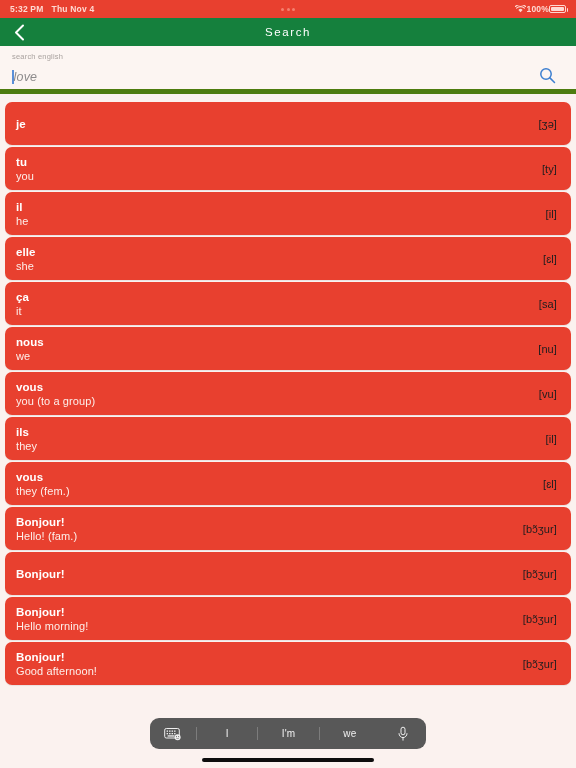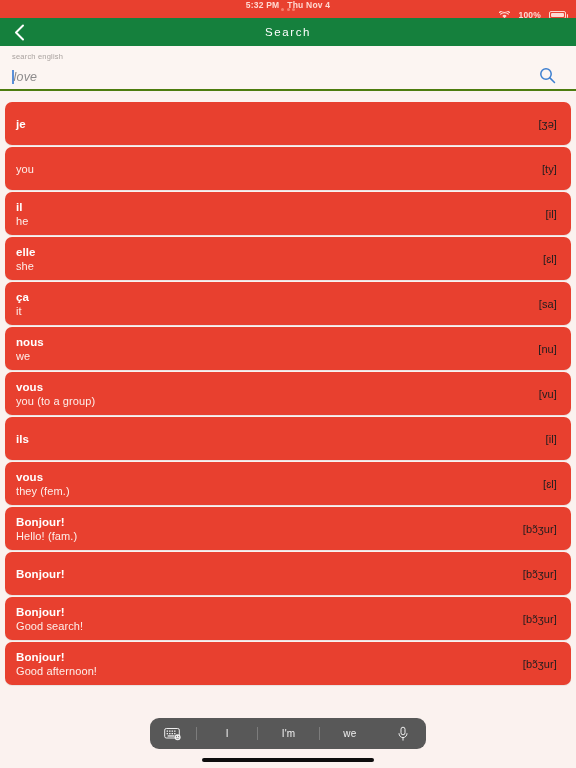--- a/index.html
+++ b/index.html
@@ -8,30 +8,30 @@
     background:#fbf2ef;
     font-family:"Liberation Sans","DejaVu Sans",sans-serif;
     overflow:hidden;
   }
   #app { position:relative; width:576px; height:768px; background:#fbf2ef; overflow:hidden; }
 
   
   .statusbar{
     position:relative; height:18px; background:#e8402f;
     display:flex; align-items:center; padding:0 10px; color:#ffd9d2;
-    font-size:8.5px; font-weight:bold; letter-spacing:.2px;flex-direction:column;
+    font-size:8.5px; font-weight:bold; letter-spacing:.2px;
   }
   .sb-left{ display:flex; align-items:center; gap:8px; }
   .sb-center{
     position:absolute; left:0; right:0; top:0; bottom:0;
     display:flex; align-items:center; justify-content:center; pointer-events:none;
   }
   .dots{ display:flex; gap:2.5px; }
   .dots i{ width:3px; height:3px; border-radius:50%; background:#f4806f; display:block; }
-  .sb-right{ margin-left:auto; display:flex; align-items:center; gap:8px; }
+  .sb-right{ margin-left:auto; display:flex; align-items:center; gap:0; }
   .wifi{ width:11px; height:8px; position:relative; display:inline-block; }
   .wifi svg{ display:block; }
   .batt{ width:17px; height:8px; border:1px solid #ffd9d2; border-radius:2px; position:relative; }
   .batt::after{ content:""; position:absolute; right:-3px; top:2px; width:1.5px; height:4px;
       background:#ffd9d2; border-radius:0 1px 1px 0; }
   .batt i{ position:absolute; left:1px; top:1px; bottom:1px; width:13px; background:#ffd9d2; border-radius:1px; display:block; }
 
   
   .navbar{
     height:28px; background:#15803d; position:relative;
@@ -44,21 +44,21 @@
   .back-btn svg{ display:block; }
   .nav-title{
     position:absolute; left:0; right:0; text-align:center;
     color:#ffffff; font-size:11.5px; letter-spacing:1.6px; font-weight:500;
     pointer-events:none;
   }
 
   
   .searchwrap{
     background:#fcf5f2; padding:6px 12px 0 12px; position:relative;
-    border-bottom:2px solid #4d7c0f;
+    border-bottom:5px solid #4d7c0f;
   }
   .search-label{
     font-size:7.5px; color:#a9a29f; letter-spacing:.2px; margin-bottom:1px;
   }
   .search-row{ display:flex; align-items:flex-end;font-style:italic; }
   .search-input-box{
     flex:1; position:relative; display:flex; align-items:center;
     height:22px; padding-bottom:2px;
   }
   .caret{
@@ -180,20 +180,21 @@
 
   <div class="list" id="results-list">
       <div class="card">
         <div class="card-text">
           <div class="card-fr">je</div>
         </div>
         <div class="card-ipa">[ʒə]</div>
       </div>
       <div class="card">
         <div class="card-text">
+          <div class="card-fr">tu</div>
           <div class="card-en">you</div>
         </div>
         <div class="card-ipa">[ty]</div>
       </div>
       <div class="card">
         <div class="card-text">
           <div class="card-fr">il</div>
           <div class="card-en">he</div>
         </div>
         <div class="card-ipa">[il]</div>
@@ -222,20 +223,21 @@
       <div class="card">
         <div class="card-text">
           <div class="card-fr">vous</div>
           <div class="card-en">you (to a group)</div>
         </div>
         <div class="card-ipa">[vu]</div>
       </div>
       <div class="card">
         <div class="card-text">
           <div class="card-fr">ils</div>
+          <div class="card-en">they</div>
         </div>
         <div class="card-ipa">[il]</div>
       </div>
       <div class="card">
         <div class="card-text">
           <div class="card-fr">vous</div>
           <div class="card-en">they (fem.)</div>
         </div>
         <div class="card-ipa">[ɛl]</div>
       </div>
@@ -248,21 +250,21 @@
       </div>
       <div class="card">
         <div class="card-text">
           <div class="card-fr">Bonjour!</div>
         </div>
         <div class="card-ipa">[bɔ̃ʒur]</div>
       </div>
       <div class="card">
         <div class="card-text">
           <div class="card-fr">Bonjour!</div>
-          <div class="card-en">Good search!</div>
+          <div class="card-en">Hello morning!</div>
         </div>
         <div class="card-ipa">[bɔ̃ʒur]</div>
       </div>
       <div class="card">
         <div class="card-text">
           <div class="card-fr">Bonjour!</div>
           <div class="card-en">Good afternoon!</div>
         </div>
         <div class="card-ipa">[bɔ̃ʒur]</div>
       </div>

